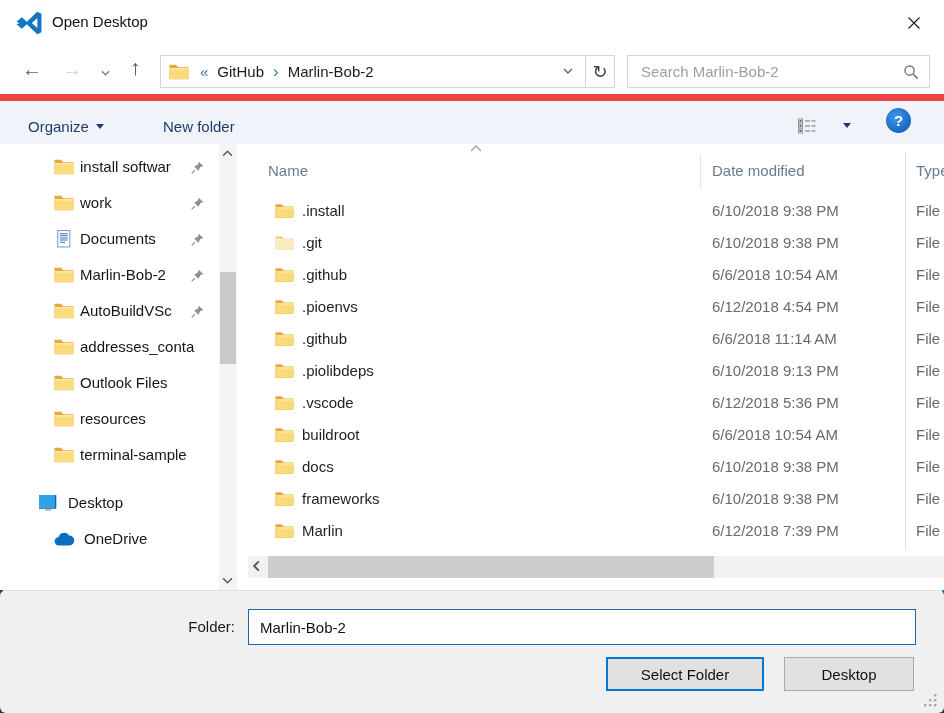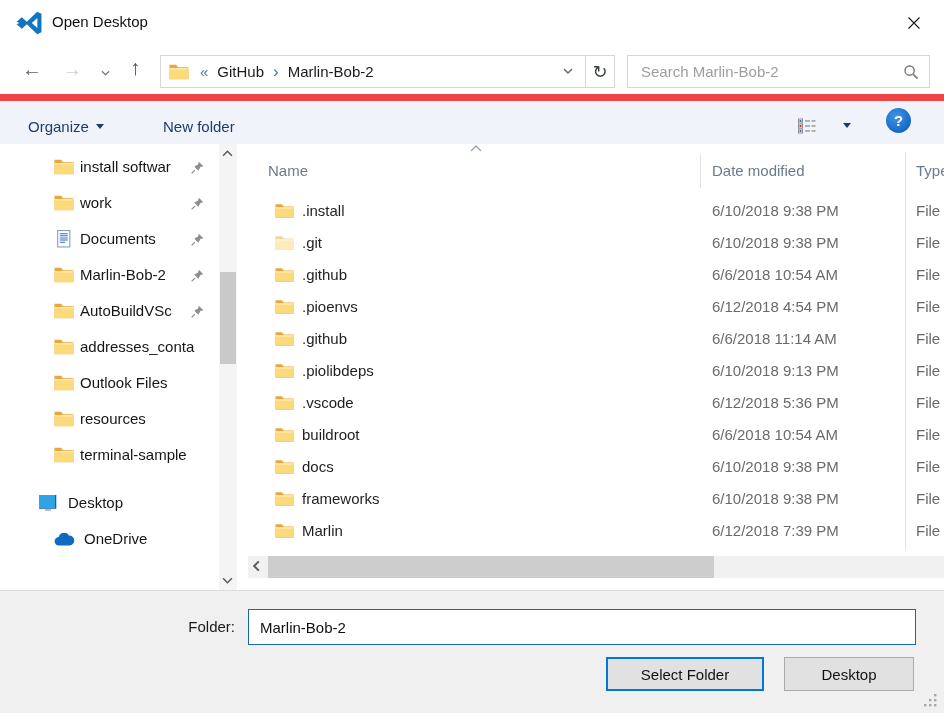--- a/index.html
+++ b/index.html
@@ -90,21 +90,21 @@
   .lr-name{position:absolute;left:54px;top:6px;color:#1f1f1f;}
   .lr-date{position:absolute;left:464px;top:6px;color:#6a6a6a;}
   .lr-type{position:absolute;left:668px;top:6px;color:#6a6a6a;}
 
   
   .hscroll{position:absolute;left:0;top:412px;width:696px;height:22px;background:#f1f1f1;}
   .hs-arrow{position:absolute;left:5px;top:4px;color:#5b5b5b;}
   .hs-thumb{position:absolute;left:20px;top:0;width:446px;height:22px;background:#cdcdcd;}
 
   
-  .footer{left:0;top:590px;right:0;height:123px;background:#f0f0f0;border-top:1px solid #ddd;}
+  .footer{left:0;top:590px;right:0;height:123px;background:#f0f0f0;border-top:1px solid #ddd;border-radius:6px;}
   .folder-label{position:absolute;left:140px;top:27px;width:95px;text-align:right;color:#1a1a1a;}
   .folder-input{position:absolute;left:248px;top:18px;width:668px;height:36px;border:1px solid #1d66a9;background:#fff;
     font:15px "Liberation Sans","DejaVu Sans",sans-serif;color:#111;padding:0 0 0 11px;outline:0;}
   .btn{position:absolute;top:66px;height:34px;background:#e1e1e1;display:flex;align-items:center;justify-content:center;color:#111;}
   .btn-select{left:606px;width:158px;border:2px solid #0078d7;}
   .btn-cancel{left:784px;width:130px;border:1px solid #aaa;}
   .grip{position:absolute;right:6px;bottom:5px;width:14px;height:14px;}
 </style>
 </head>
 <body>

